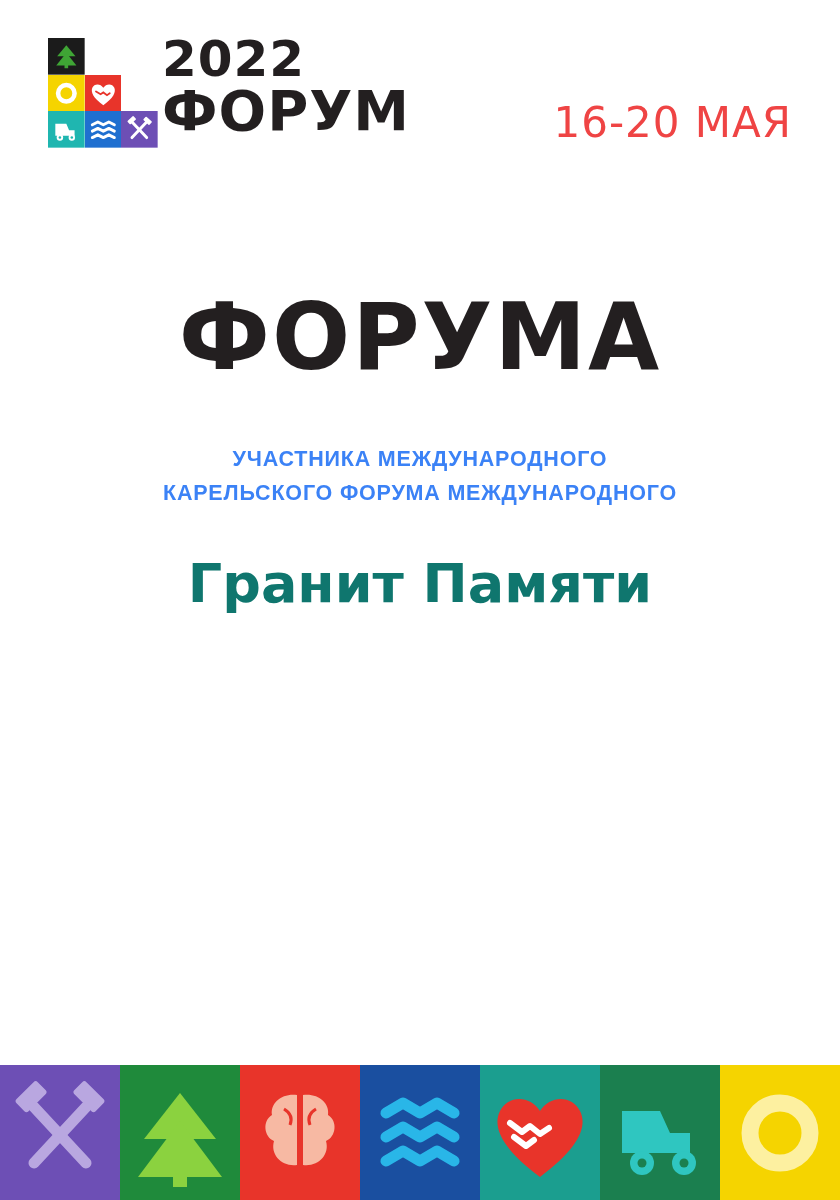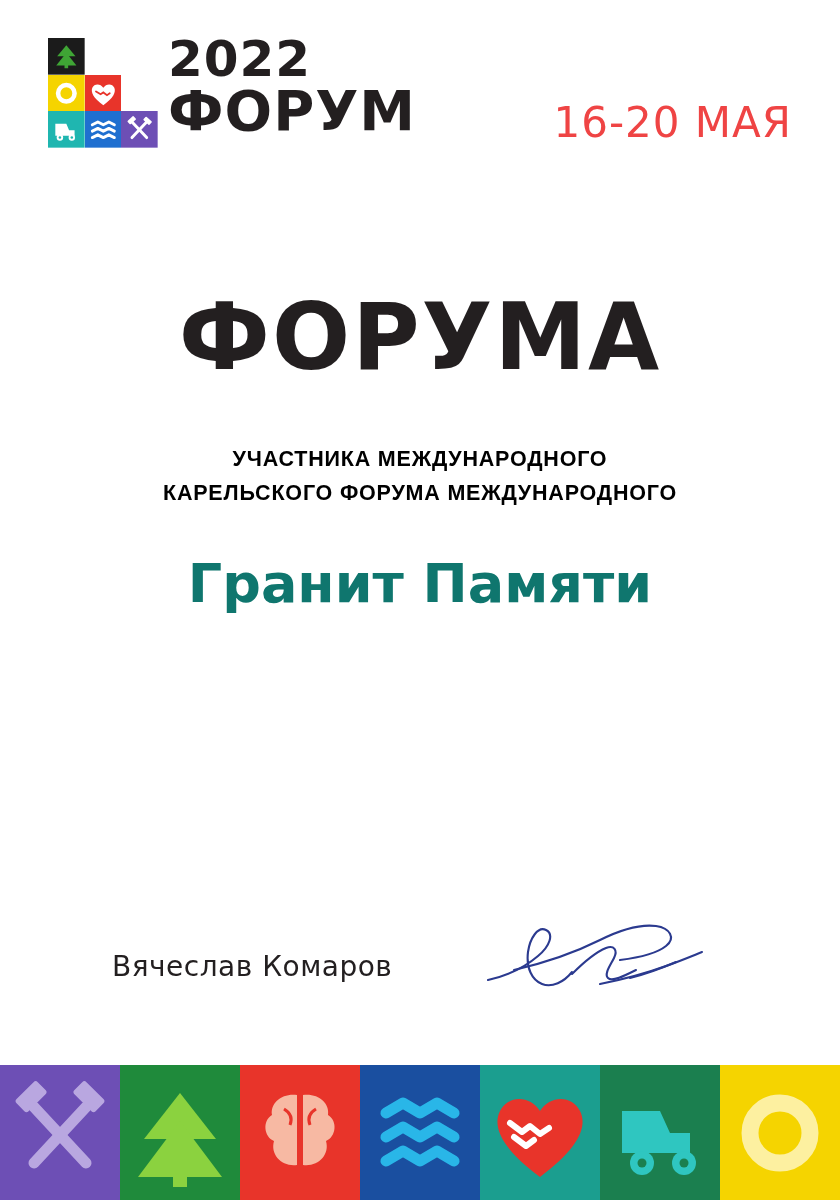--- a/index.html
+++ b/index.html
@@ -43,21 +43,21 @@
     width: 110px;
     display: grid;
     grid-template-columns: repeat(3, 36.66px);
     grid-template-rows: repeat(3, 36.66px);
     gap: 0;
   }
   .cell { position: relative; }
   .cell svg { display: block; width: 100%; height: 100%; }
 
   .logo-text {
-    margin-left: 10px;
+    margin-left: 4px;
     margin-top: -4px;
   }
   .logo-year {
     font-family: "DejaVu Sans", sans-serif;
     font-weight: bold;
     font-size: 50px;
     letter-spacing: 1px;
     line-height: 50px;
     color: #231f20;
   }
@@ -103,21 +103,21 @@
     position: absolute;
     top: 442px;
     left: 0;
     right: 0;
     text-align: center;
     font-family: "Liberation Sans", sans-serif;
     font-weight: bold;
     font-size: 21.5px;
     letter-spacing: 0.8px;
     line-height: 34px;
-    color: #000000;
+    color: #3b82f6;
   }
 
   .award {
     position: absolute;
     top: 552px;
     left: 0;
     right: 0;
     text-align: center;
     font-family: "DejaVu Sans", sans-serif;
     font-weight: bold;
@@ -258,34 +258,20 @@
 
   <div class="title">ФОРУМА</div>
 
   <div class="subtitle">
     <div>УЧАСТНИКА МЕЖДУНАРОДНОГО</div>
     <div>КАРЕЛЬСКОГО ФОРУМА МЕЖДУНАРОДНОГО</div>
   </div>
 
   <div class="award">Гранит Памяти</div>
 
-  <div class="sign-row">
-    <div class="signer-name">Вячеслав Комаров</div>
-    <div class="signature">
-      <svg viewBox="0 0 240 90">
-        <g fill="none" stroke="#2b3a8f" stroke-width="2.1" stroke-linecap="round" stroke-linejoin="round">
-          <path d="M8 62 C26 58 44 50 58 38 C70 28 74 16 66 12 C58 8 50 20 48 34 C46 50 52 62 62 66 C72 70 84 64 92 54"></path>
-          <path d="M34 52 C60 46 92 36 120 22 C140 12 160 6 176 8 C190 10 196 20 186 28 C176 36 156 40 140 42"></path>
-          <path d="M92 56 C104 44 116 34 126 30 C134 27 138 32 134 40 C130 48 124 56 128 60 C132 64 144 58 156 52"></path>
-          <path d="M120 66 C140 62 164 56 186 48 C200 43 212 38 222 34"></path>
-          <path d="M150 60 C166 56 182 50 196 44"></path>
-        </g>
-      </svg>
-    </div>
-  </div>
 
   <div class="footer">
 
     <div class="fcell">
       <svg viewBox="0 0 120 135" preserveAspectRatio="none">
         <rect width="120" height="135" fill="#6d4fb5"></rect>
         <g transform="translate(60,68)">
           <g stroke="#b9a7e0" stroke-width="11" stroke-linecap="round">
             <line x1="-26" y1="-26" x2="26" y2="30"></line>
             <line x1="26" y1="-26" x2="-26" y2="30"></line>

